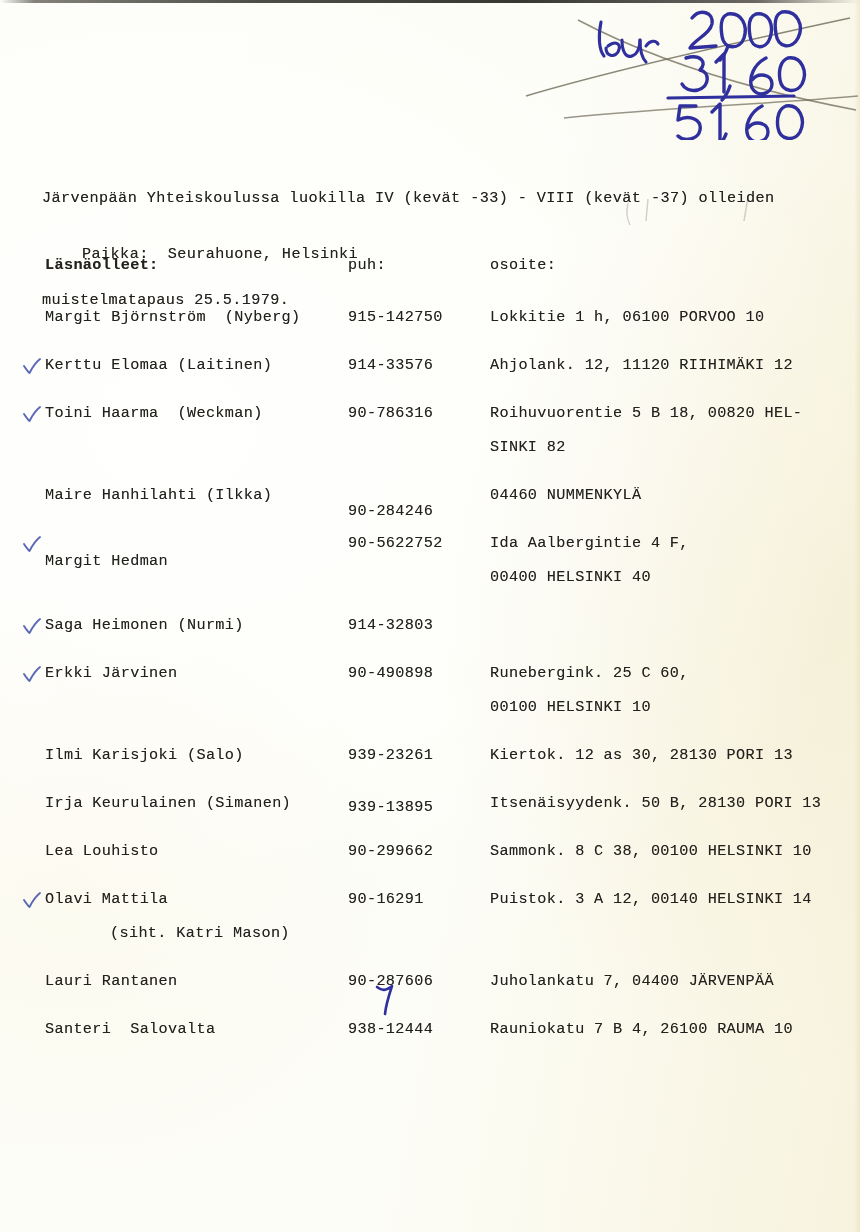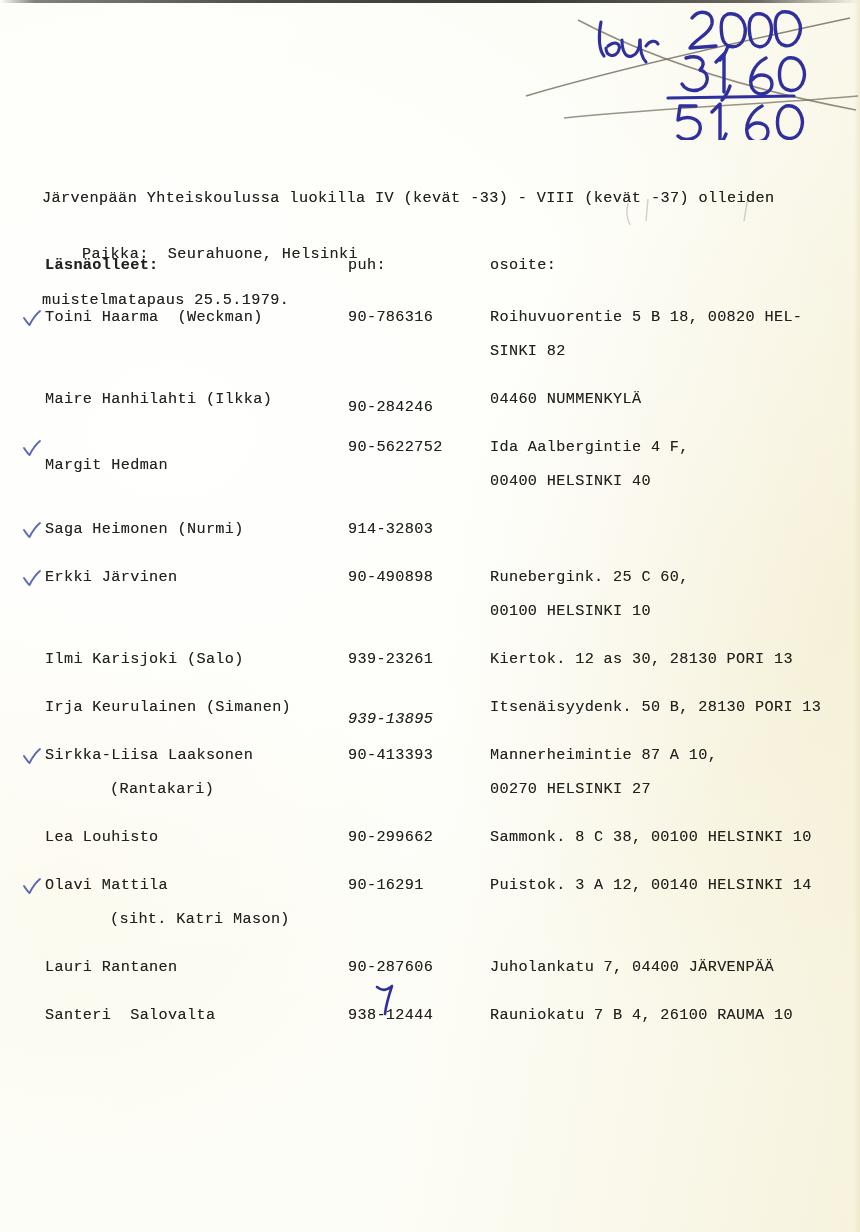--- a/index.html
+++ b/index.html
@@ -167,34 +167,49 @@
     <span>Paikka:</span><span>  </span><span>Seurahuone, Helsinki</span>
   </div>
 
   <div class="table">
     <div class="row head" style="height:52px;">
       <span class="cell c-name" style="top:0;">Läsnäolleet:</span>
       <span class="cell c-phone" style="top:0;text-align:center;">puh:</span>
       <span class="cell c-addr" style="top:0;">osoite:</span>
     </div>
     <div id="rows-host">
+        <div class="row" style="height: 48px;">
+          <span class="cell c-name" style="top: 0px;">Margit Björnström  (Nyberg)</span>
+          <span class="cell c-phone" style="top: 0px;">915-142750</span>
+          <span class="cell c-addr" style="top: 0px;">Lokkitie 1 h, 06100 PORVOO 10</span>
+        </div>
+        <div class="row" style="height: 48px;">
+          <span class="check" style="top: 1px;">
+            <svg viewBox="0 0 20 20" width="20" height="20" fill="none">
+              <path d="M2 9 C 4 12, 6 15, 7.5 16 C 9.5 12, 13 6, 18 2" stroke="#3d4ea8" stroke-width="1.9" stroke-linecap="round" stroke-linejoin="round" opacity="0.85"></path>
+            </svg>
+          </span>
+          <span class="cell c-name" style="top: 0px;">Kerttu Elomaa (Laitinen)</span>
+          <span class="cell c-phone" style="top: 0px;">914-33576</span>
+          <span class="cell c-addr" style="top: 0px;">Ahjolank. 12, 11120 RIIHIMÄKI 12</span>
+        </div>
         <div class="row" style="height: 82px;">
           <span class="check" style="top: 1px;">
             <svg viewBox="0 0 20 20" width="20" height="20" fill="none">
               <path d="M2 9 C 4 12, 6 15, 7.5 16 C 9.5 12, 13 6, 18 2" stroke="#3d4ea8" stroke-width="1.9" stroke-linecap="round" stroke-linejoin="round" opacity="0.85"></path>
             </svg>
           </span>
           <span class="cell c-name" style="top: 0px; text-align: right;">Toini Haarma  (Weckman)</span>
           <span class="cell c-phone" style="top: 0px;">90-786316</span>
           <span class="cell c-addr" style="top: 0px;">Roihuvuorentie 5 B 18, 00820 HEL-</span>
           <span class="cell c-addr" style="top: 34px;">SINKI 82</span>
         </div>
         <div class="row" style="height: 48px; padding-left: 12px;">
           <span class="cell c-name" style="top: 0px;">Maire Hanhilahti (Ilkka)</span>
-          <span class="cell c-phone" style="top: 8px;">90-284246</span>
+          <span class="cell c-phone" style="top: 16px;">90-284246</span>
           <span class="cell c-addr" style="top: 0px;">04460 NUMMENKYLÄ</span>
         </div>
         <div class="row" style="height: 82px;">
           <span class="check" style="top: 1px;">
             <svg viewBox="0 0 20 20" width="20" height="20" fill="none">
               <path d="M2 9 C 4 12, 6 15, 7.5 16 C 9.5 12, 13 6, 18 2" stroke="#3d4ea8" stroke-width="1.9" stroke-linecap="round" stroke-linejoin="round" opacity="0.85"></path>
             </svg>
           </span>
           <span class="cell c-name" style="top: 18px;">Margit Hedman</span>
           <span class="cell c-phone" style="top: 0px;">90-5622752</span>
@@ -221,34 +236,22 @@
           <span class="cell c-addr" style="top: 0px;">Runebergink. 25 C 60,</span>
           <span class="cell c-addr" style="top: 34px;">00100 HELSINKI 10</span>
         </div>
         <div class="row" style="height: 48px;">
           <span class="cell c-name" style="top: 0px;">Ilmi Karisjoki (Salo)</span>
           <span class="cell c-phone" style="top: 0px;">939-23261</span>
           <span class="cell c-addr" style="top: 0px;">Kiertok. 12 as 30, 28130 PORI 13</span>
         </div>
         <div class="row" style="height: 48px;">
           <span class="cell c-name" style="top: 0px;">Irja Keurulainen (Simanen)</span>
-          <span class="cell c-phone" style="top: 12px; font-style: italic;">939-13895</span>
+          <span class="cell c-phone" style="top: 4px;">939-13895</span>
           <span class="cell c-addr" style="top: 0px;">Itsenäisyydenk. 50 B, 28130 PORI 13</span>
-        </div>
-        <div class="row" style="height: 82px;">
-          <span class="check" style="top: 1px;">
-            <svg viewBox="0 0 20 20" width="20" height="20" fill="none">
-              <path d="M2 9 C 4 12, 6 15, 7.5 16 C 9.5 12, 13 6, 18 2" stroke="#3d4ea8" stroke-width="1.9" stroke-linecap="round" stroke-linejoin="round" opacity="0.85"></path>
-            </svg>
-          </span>
-          <span class="cell c-name" style="top: 0px;">Sirkka-Liisa Laaksonen</span>
-          <span class="cell c-phone" style="top: 0px;">90-413393</span>
-          <span class="cell c-addr" style="top: 0px;">Mannerheimintie 87 A 10,</span>
-          <span class="cell c-name" style="top: 34px; left: 110px;">(Rantakari)</span>
-          <span class="cell c-addr" style="top: 34px;">00270 HELSINKI 27</span>
         </div>
         <div class="row" style="height: 48px;">
           <span class="cell c-name" style="top: 0px;">Lea Louhisto</span>
           <span class="cell c-phone" style="top: 0px;">90-299662</span>
           <span class="cell c-addr" style="top: 0px;">Sammonk. 8 C 38, 00100 HELSINKI 10</span>
         </div>
         <div class="row" style="height: 82px;">
           <span class="check" style="top: 1px;">
             <svg viewBox="0 0 20 20" width="20" height="20" fill="none">
               <path d="M2 9 C 4 12, 6 15, 7.5 16 C 9.5 12, 13 6, 18 2" stroke="#3d4ea8" stroke-width="1.9" stroke-linecap="round" stroke-linejoin="round" opacity="0.85"></path>

